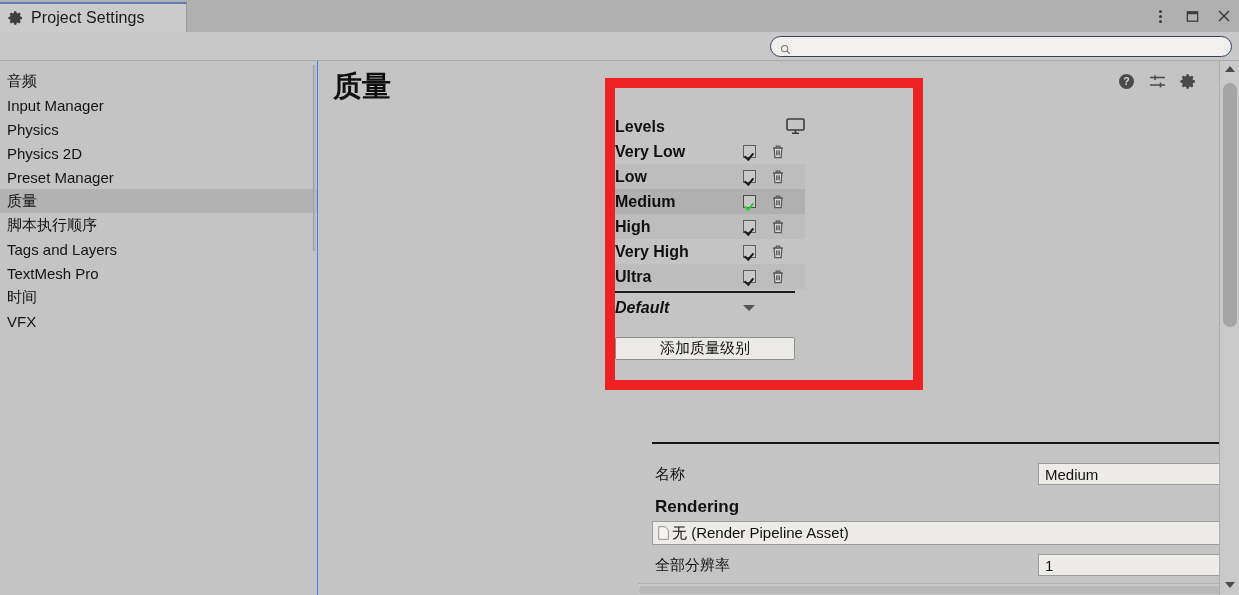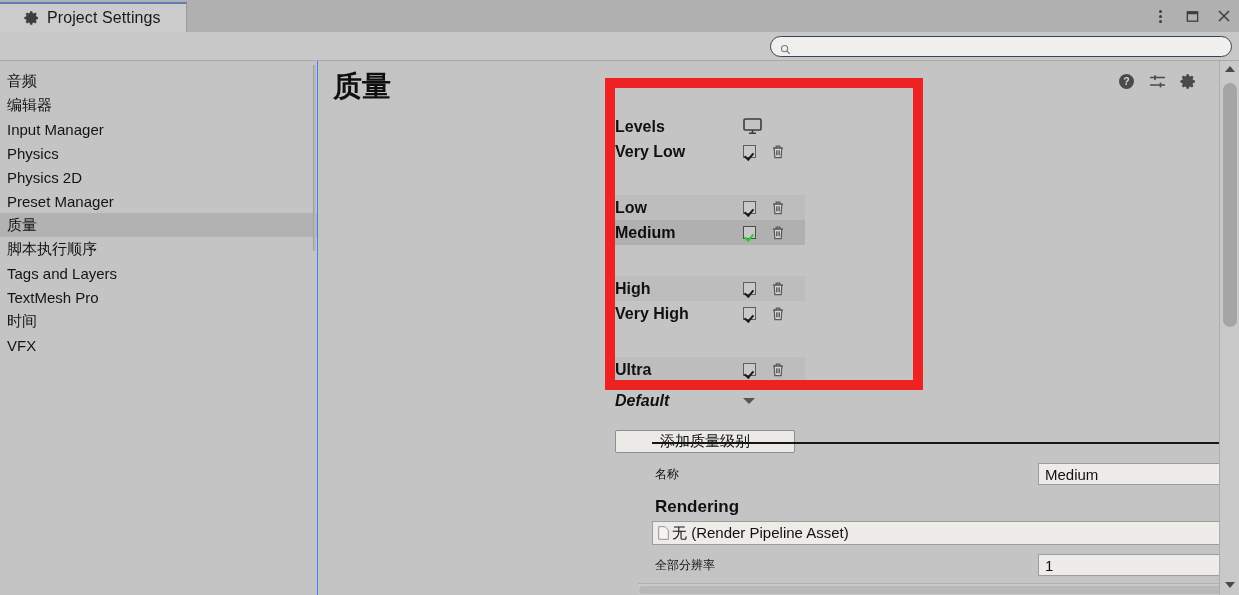--- a/index.html
+++ b/index.html
@@ -16,21 +16,21 @@
   
   .titlebar {
     position: absolute; left: 0; top: 0; width: 1239px; height: 32px;
     background: #b0b0b0;
   }
   .tab {
     position: absolute; left: 0; top: 2px; width: 187px; height: 30px;
     background: #cbcbcb;
     border-top: 2px solid #5b7fb4;
     border-right: 1px solid #9a9a9a;
-    display: flex; align-items: center; padding-left: 24px; gap: 7px;
+    display: flex; align-items: center; padding-left: 8px; gap: 7px;
   }
   .tab-title {
     font-size: 16px; color: #1a1a1a; letter-spacing: .1px;
   }
   .gear-glyph { width: 16px; height: 16px; display:block; }
 
   .win-ctrls {
     position: absolute; right: 6px; top: 0; height: 32px;
     display: flex; align-items: center; gap: 14px;
   }
@@ -93,32 +93,32 @@
     position: absolute; right: 22px; top: 12px;
     display: flex; align-items: center; gap: 14px;
   }
   .hicon { width: 17px; height: 17px; display:block; }
 
   
   .levels-wrap {
     position: absolute; left: 296px; top: 53px; width: 190px;
   }
   .levels-head {
-    height: 25px; display: flex; align-items: center;
+    height: 25px; display: flex; align-items: center; justify-content: space-between;
   }
   .levels-label { font-size: 16px; font-weight: 700; color: #111; width: 128px; }
   .monitor-ico { width: 19px; height: 17px; }
 
   .lvl-row {
     height: 25px; display: flex; align-items: center;
   }
   .lvl-row .nm {
     width: 128px; font-size: 16px; color: #111; font-weight: bold;
   }
-  .lvl-row.alt { background: #bdbdbd; margin-top: 31px; }
+  .lvl-row.alt { background: #bdbdbd; }
   .lvl-row.cur { background: #b0b0b0; }
   .lvl-row.cur .nm { color: #0e0e0e; }
 
   .cbx {
     width: 13px; height: 13px; border: 1px solid #5e5e5e;
     background: #c9c9c9; position: relative; margin-right: 15px;
     flex: 0 0 auto;
   }
   .cbx::after {
     content: ""; position: absolute; left: 2px; top: 5px;
@@ -158,21 +158,21 @@
 
   
   .hr {
     position: absolute; left: 333px; top: 381px; width: 884px; height: 2px;
     background: #151515;
   }
 
   
   .form { position: absolute; left: 333px; top: 398px; width: 886px; }
   .frow { position: relative; height: 30px; display: flex; align-items: center; }
-  .flabel { font-size: 12px; color: #111; width: 386px; padding-left: 3px; }
+  .flabel { font-size: 15px; color: #111; width: 386px; padding-left: 3px; }
   .finput {
     height: 22px; background: #eeece9; border: 1px solid #9d9d9d;
     font-family: inherit; font-size: 15px; color: #111;
     display: flex; align-items: center; padding-left: 6px;
   }
   .finput.w-name { width: 494px; }
   .section-h { font-size: 17px; font-weight: 700; color: #111; padding: 8px 0 4px 3px; }
 
   .objfield {
     width: 882px; height: 24px; background: #eeece9; border: 1px solid #9d9d9d;
@@ -257,23 +257,20 @@
           </svg>
       </span>
       <input class="searchinput" type="text" value="" placeholder="" style="">
     </div>
   </div>
 
   <div class="sidebar">
     <div id="side-list">
         <div class="side-item">
           <span>音频</span>
-        </div>
-        <div class="side-item">
-          <span>编辑器</span>
         </div>
         <div class="side-item">
           <span>Input Manager</span>
         </div>
         <div class="side-item">
           <span>Physics</span>
         </div>
         <div class="side-item">
           <span>Physics 2D</span>
         </div>

